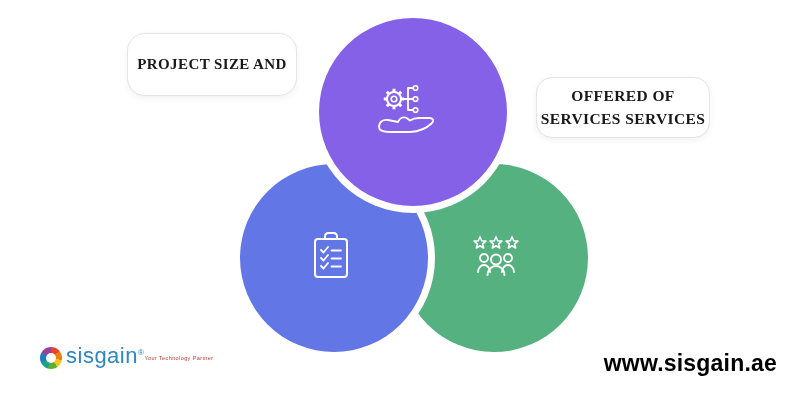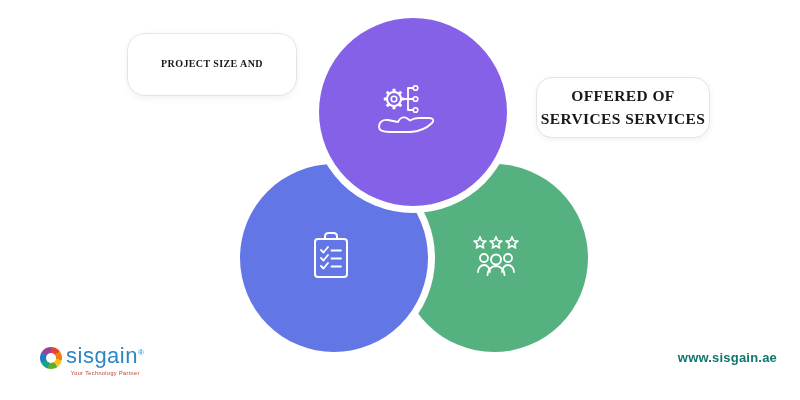--- a/index.html
+++ b/index.html
@@ -9,34 +9,34 @@
   }
   svg.venn{position:absolute;left:0;top:0;}
   .icon *{fill:none;stroke:#ffffff;}
   .label-box{
     position:absolute;background:#ffffff;border:1px solid #e4e4e4;border-radius:16px;
     box-shadow:0 2px 6px rgba(0,0,0,.06);
     display:flex;flex-direction:column;justify-content:center;align-items:center;
     text-align:center;font-family:"Liberation Serif",serif;font-weight:700;
     color:#181818;letter-spacing:.4px;
   }
-  #lb-project{left:127px;top:33px;width:168px;height:61px;font-size:10px;line-height:1.45;border-radius:18px;}
+  #lb-project{left:127px;top:33px;width:168px;height:61px;font-size:15px;line-height:1.45;border-radius:18px;}
   #lb-services{left:536px;top:77px;width:172px;height:59px;font-size:15.5px;line-height:1.45;}
   #lb-team{left:41px;top:245px;width:167px;height:68px;font-size:15px;line-height:1.4;}
   .logo{position:absolute;left:40px;top:345px;display:flex;align-items:flex-start;gap:4px;}
   .logo-ring{width:22px;height:22px;border-radius:50%;margin-top:2px;position:relative;
     background:conic-gradient(#e8432d 0 14%,#f07f13 14% 28%,#f8c31c 28% 40%,
       #5bb12f 40% 55%,#1aa187 55% 68%,#1f7dc4 68% 84%,#9b3f97 84% 100%);}
   .logo-ring::after{content:"";position:absolute;inset:6px;background:#fff;border-radius:50%;}
-  .logo-col{display:flex;flex-direction:column;align-items:center;}
+  .logo-col{display:flex;flex-direction:row;align-items:center;}
   .logo-text{color:#2e86c1;font-size:22px;line-height:1;letter-spacing:.5px;}
   .reg{font-size:8px;vertical-align:super;color:#2e86c1;}
   .logo-tagline{font-size:5.5px;color:#c0392b;letter-spacing:.4px;margin-top:3px;white-space:nowrap;}
-  .website{position:absolute;right:23px;top:350px;font-size:13px;font-weight:700;
-    color:#0f766e;letter-spacing:.2px;font-family:"Liberation Sans",sans-serif;}
+  .website{position:absolute;right:23px;top:350px;font-size:23px;font-weight:700;
+    color:#000000;letter-spacing:.2px;font-family:"Liberation Sans",sans-serif;}
 </style>
 </head>
 <body>
 
 <div class="canvas">
 
   <svg class="venn" width="800" height="400" viewBox="0 0 800 400">
 
     <circle cx="494" cy="258" r="94" fill="#56B181"></circle>
 

